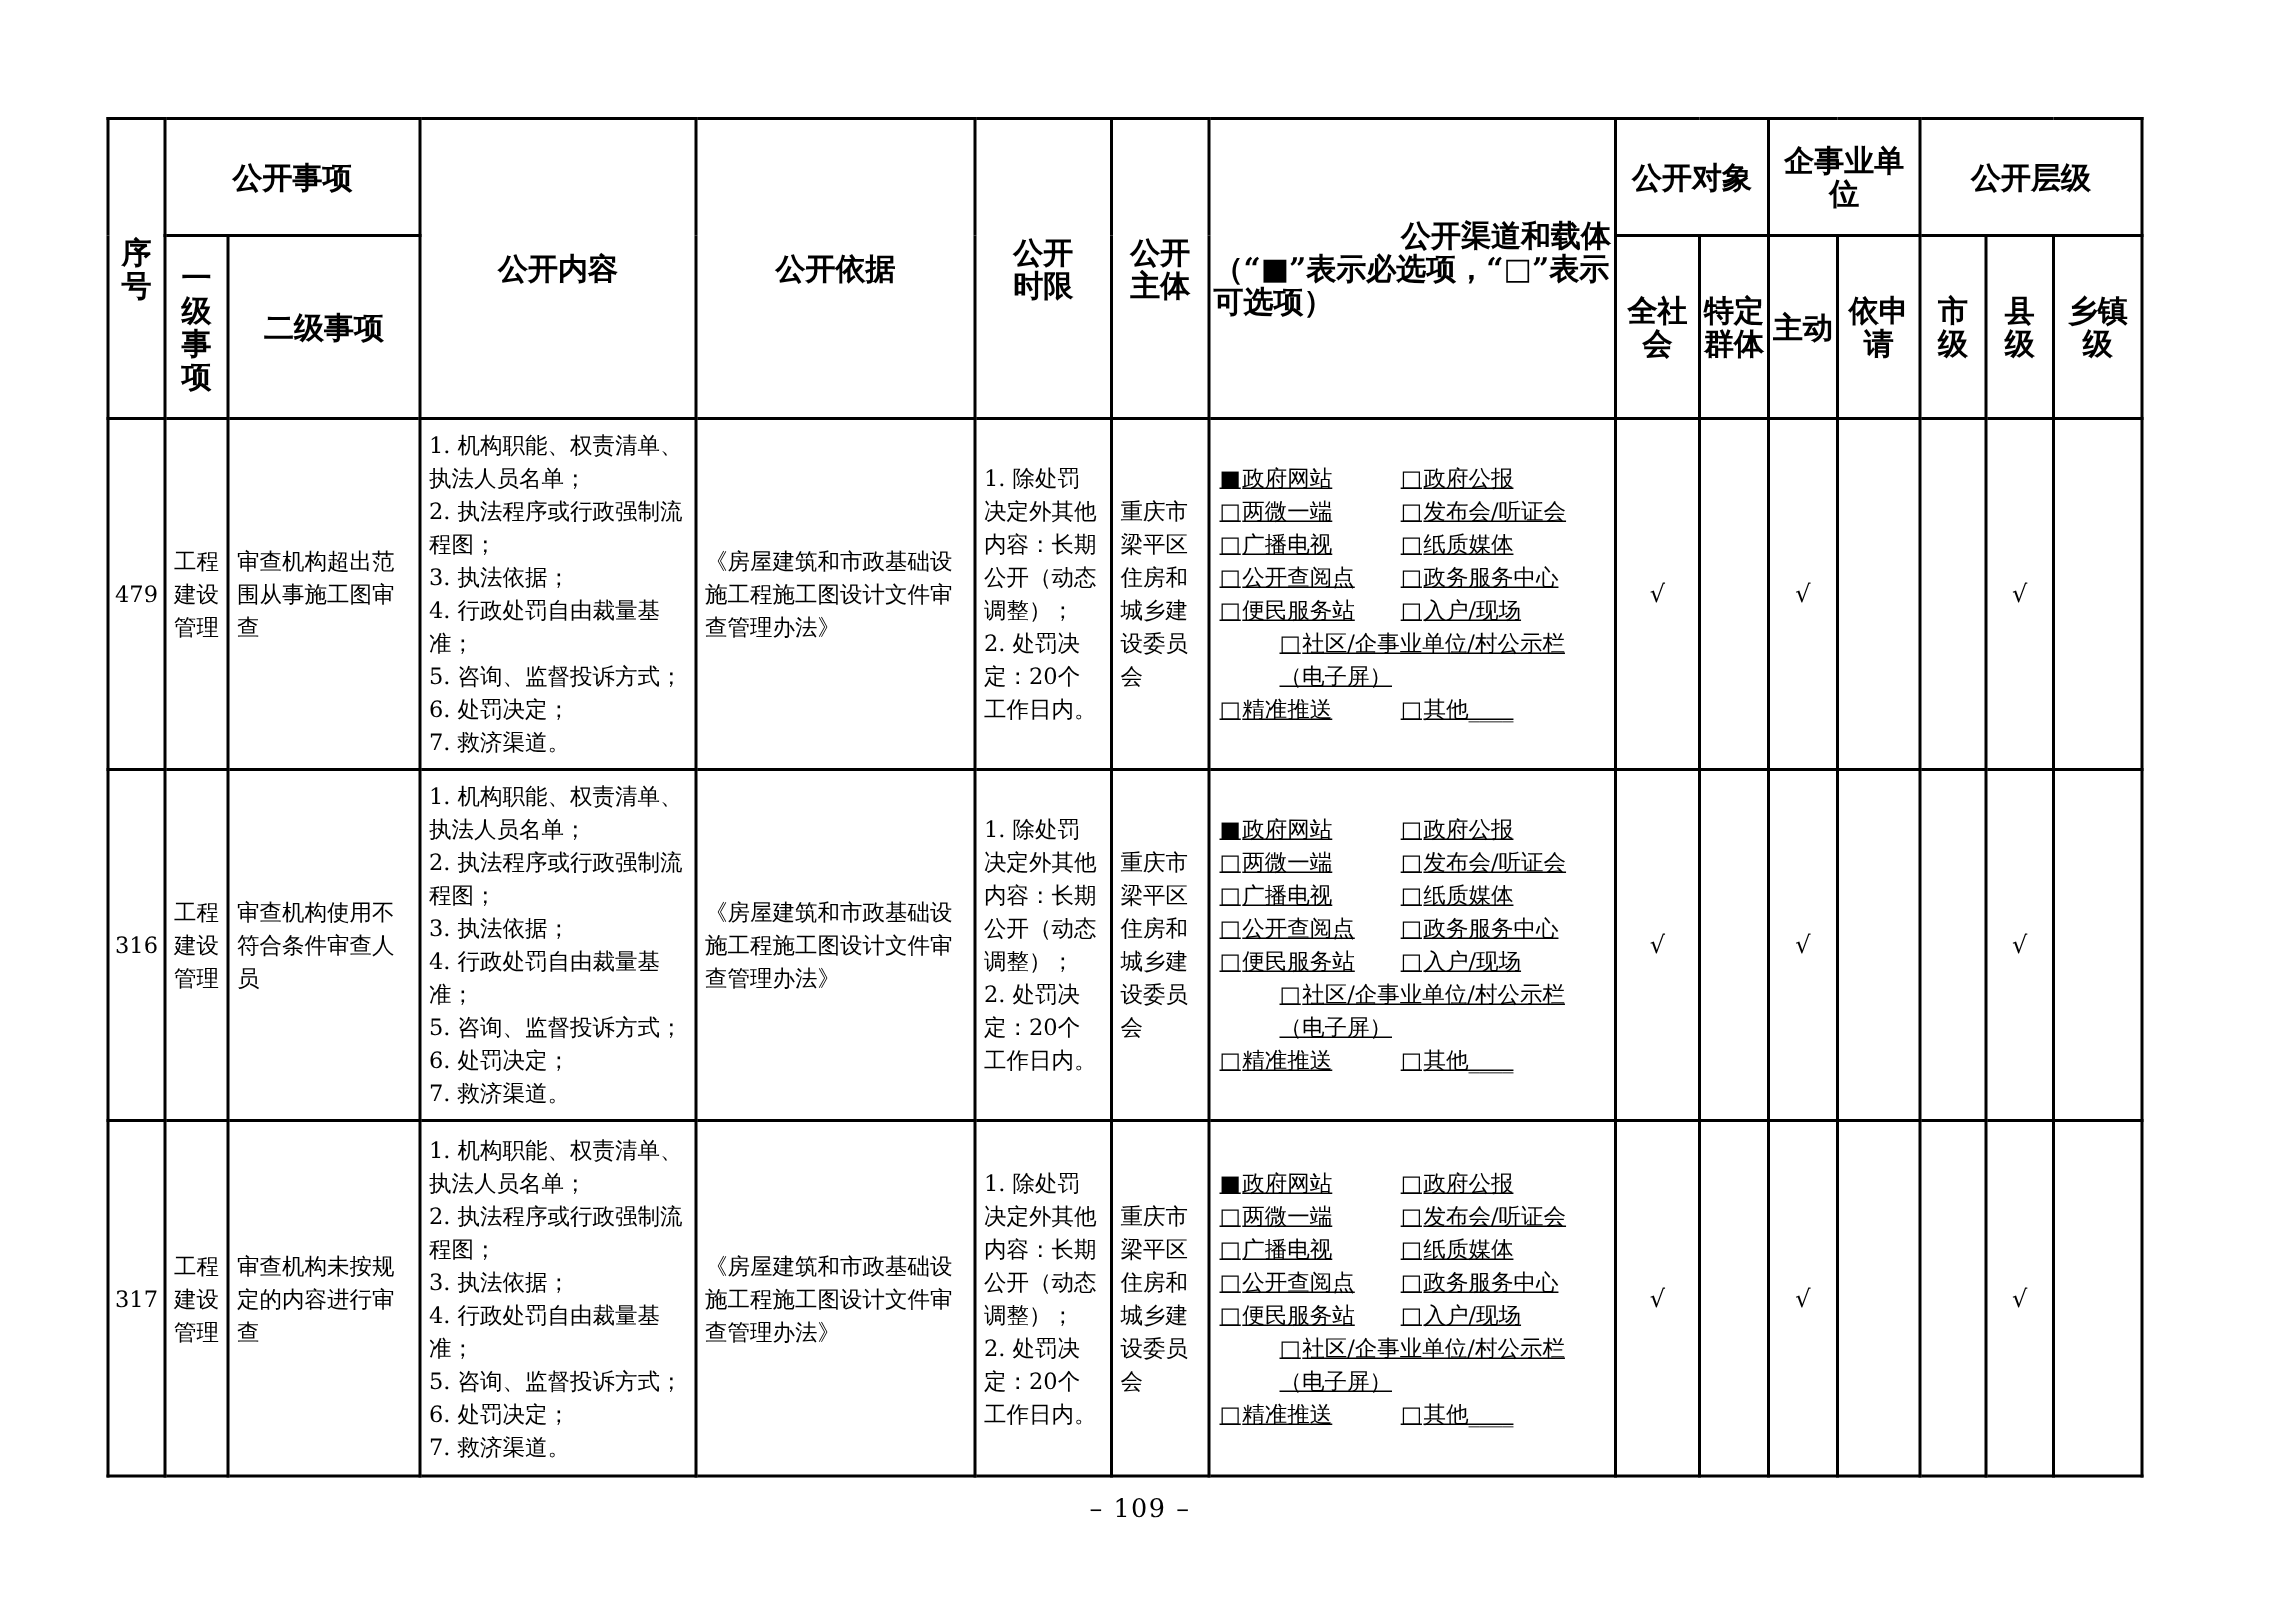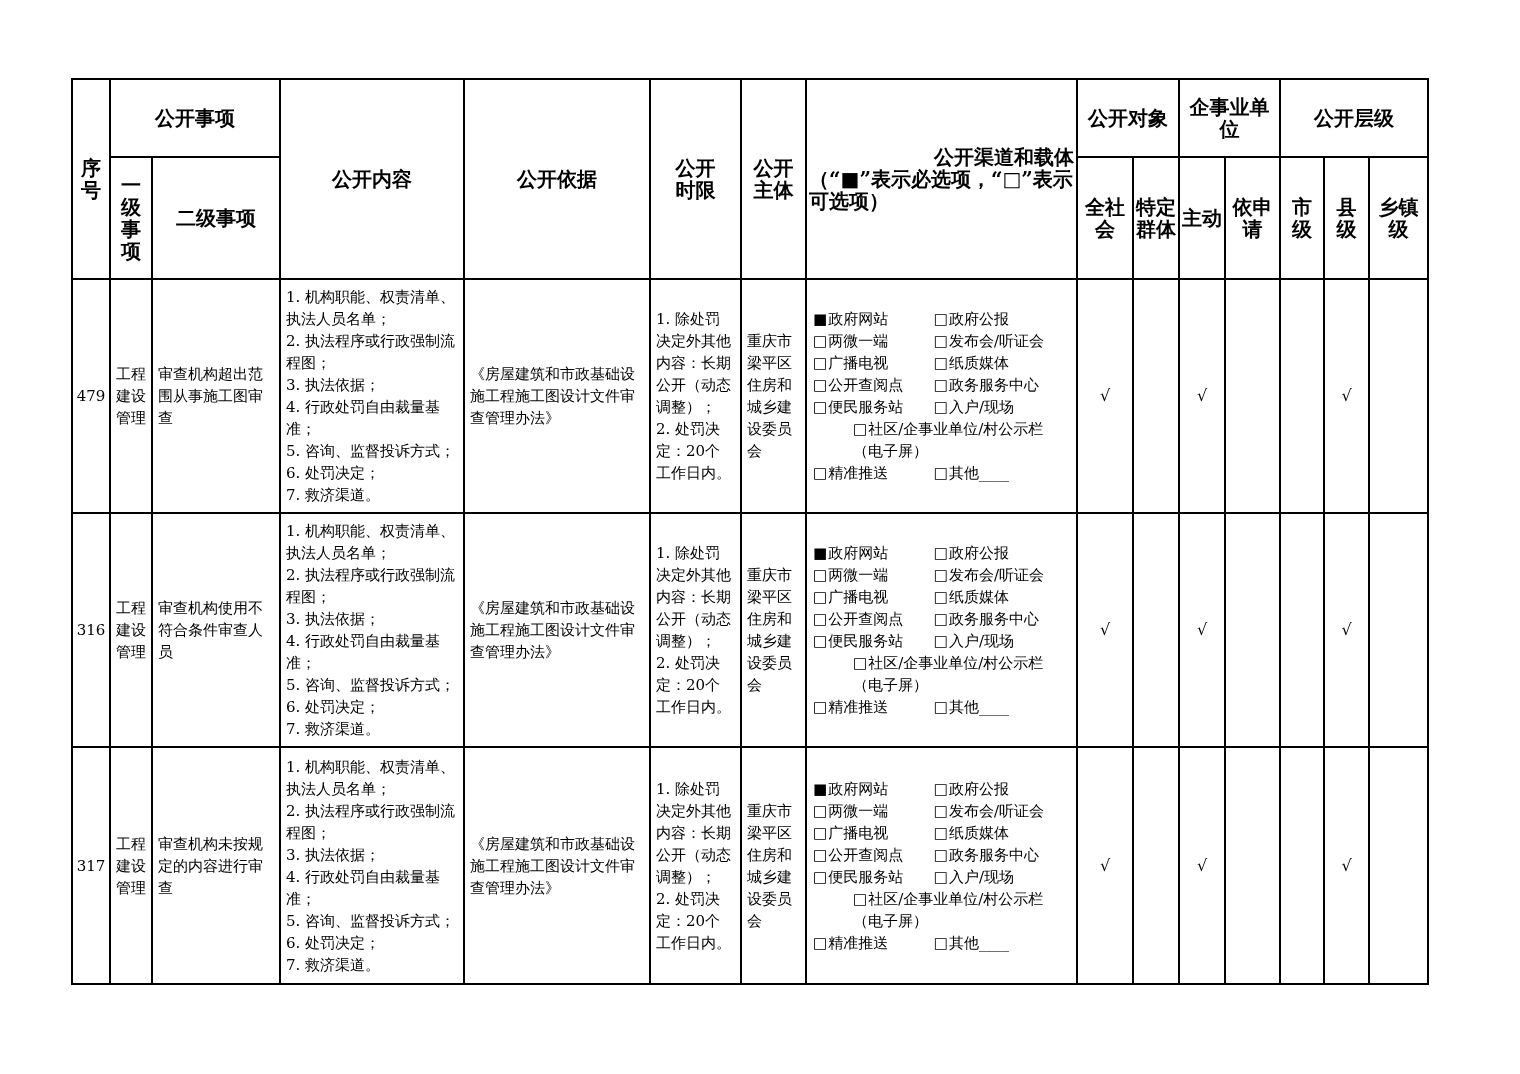--- a/index.html
+++ b/index.html
@@ -39,21 +39,21 @@
   tr.h2 { height: 60px; }
   tbody tr { height: 234px; }
   tbody tr:last-child { height: 237px; }
   .pre { white-space: pre-line; }
   td.c-seq { text-align: center; padding: 2px 1px; }
   td.c-l1 { padding: 2px 5px; }
   td.c-check { text-align: center; font-size: 16px; }
   th.ch-h { vertical-align: middle; }
   .ch-title { text-align: right; font-weight: bold; }
   .ch-note { text-align: left; font-weight: bold; white-space: pre-line; }
-  td.c-channels { padding: 4px 6px; }
+  td.c-channels { padding: 4px 6px; text-decoration: underline; }
   .channels {
     display: grid;
     grid-template-columns: 47% 53%;
   }
   .ci { white-space: normal; }
   .ci.wide { grid-column: 1 / -1; margin-left: 40px; }
   .bx { margin-right: 1px; }
   .footer {
     position: absolute;
     left: 0;
@@ -249,13 +249,14 @@
         <td class="c-check">√</td>
         <td class="c-check"></td>
         <td class="c-check">√</td>
         <td class="c-check"></td>
         <td class="c-check"></td>
         <td class="c-check">√</td>
         <td class="c-check"></td>
       </tr>
     </tbody>
   </table>
+  <div class="footer">– 109 –</div>
 </div>
 
 </body></html>

